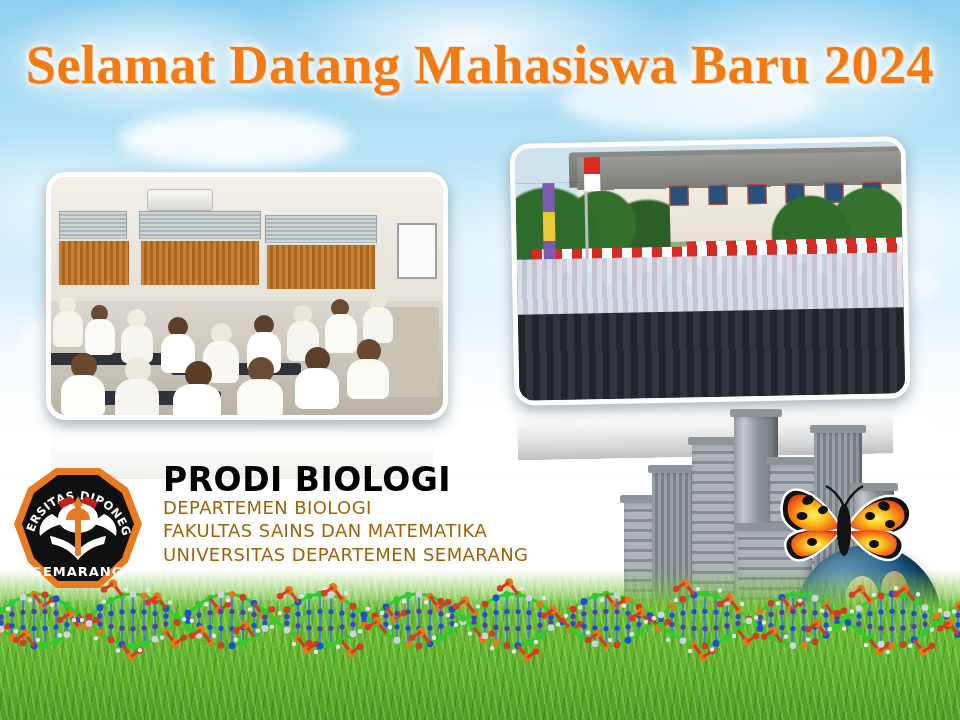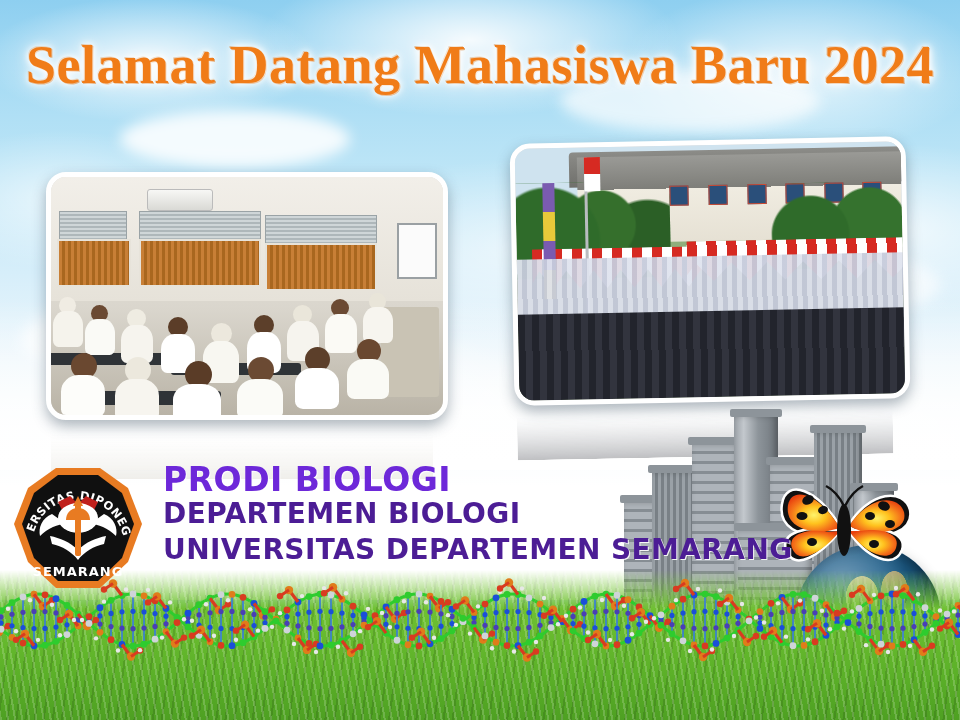--- a/index.html
+++ b/index.html
@@ -137,27 +137,27 @@
   }
   #dna{position:absolute;left:-10px;bottom:38px;width:980px;height:120px;}
 
   
   #logo{position:absolute;left:8px;top:466px;width:140px;height:126px;}
 
   
   .txtblock{position:absolute;left:163px;top:463px;}
   .prodi{
     font-family:"DejaVu Sans","Liberation Sans",sans-serif;
-    font-weight:bold;font-size:33px;letter-spacing:.5px;color:#6d28d9;
+    font-weight:bold;font-size:33px;letter-spacing:.5px;color:#000000;
     text-shadow:1px 1px 0 rgba(255,255,255,.9);
     line-height:1.0;
   }
   .deptline{
     font-family:"DejaVu Sans","Liberation Sans",sans-serif;
-    font-weight:bold;font-size:28px;letter-spacing:.4px;color:#4c1d95;
+    font-weight:normal;font-size:18px;letter-spacing:.4px;color:#a16207;
     text-shadow:1px 1px 0 rgba(255,255,255,.9);
     line-height:1.30;
   }
 </style>
 </head>
 <body>
 
 <div id="poster">
 
   <div class="sky"></div>
@@ -1530,16 +1530,17 @@
       <path d="M42,70 C52,72 62,76 70,84 C78,76 88,72 98,70 L96,78 C86,80 76,86 70,94 C64,86 54,80 44,78 Z" fill="#ffffff"></path>
       <rect x="67" y="36" width="6" height="54" rx="2" fill="#E87B22"></rect>
       <path d="M70,30 L75,40 L65,40 Z" fill="#E87B22"></path>
     </g>
     <text x="70" y="110" text-anchor="middle" font-family="DejaVu Sans, Liberation Sans, sans-serif" font-size="13" font-weight="bold" fill="#ffffff" letter-spacing="1" id="logo-bottom-text">SEMARANG</text>
   </svg>
 
   <div class="txtblock">
     <div class="prodi">PRODI BIOLOGI</div>
     <div class="deptline">DEPARTEMEN BIOLOGI</div>
+    <div class="deptline">FAKULTAS SAINS DAN MATEMATIKA</div>
     <div class="deptline">UNIVERSITAS DEPARTEMEN SEMARANG</div>
   </div>
 
 </div>
 
 </body></html>

